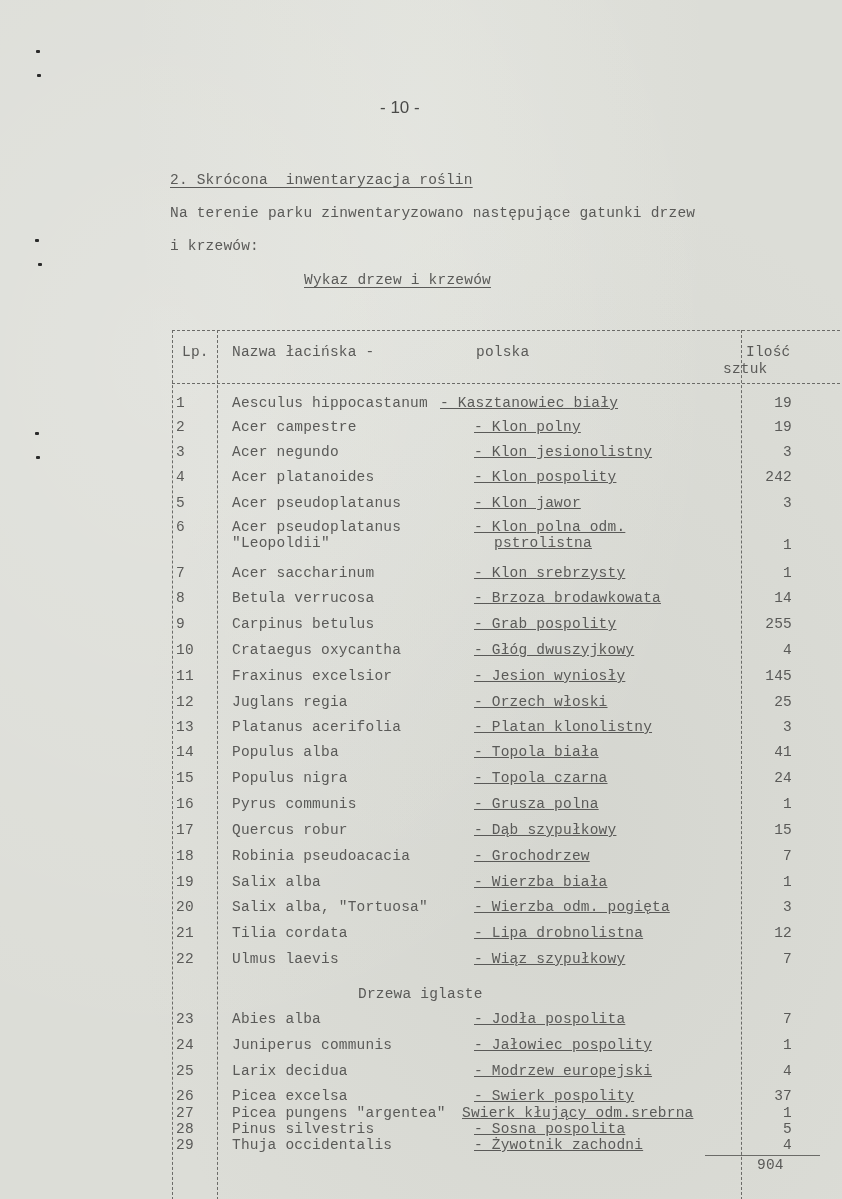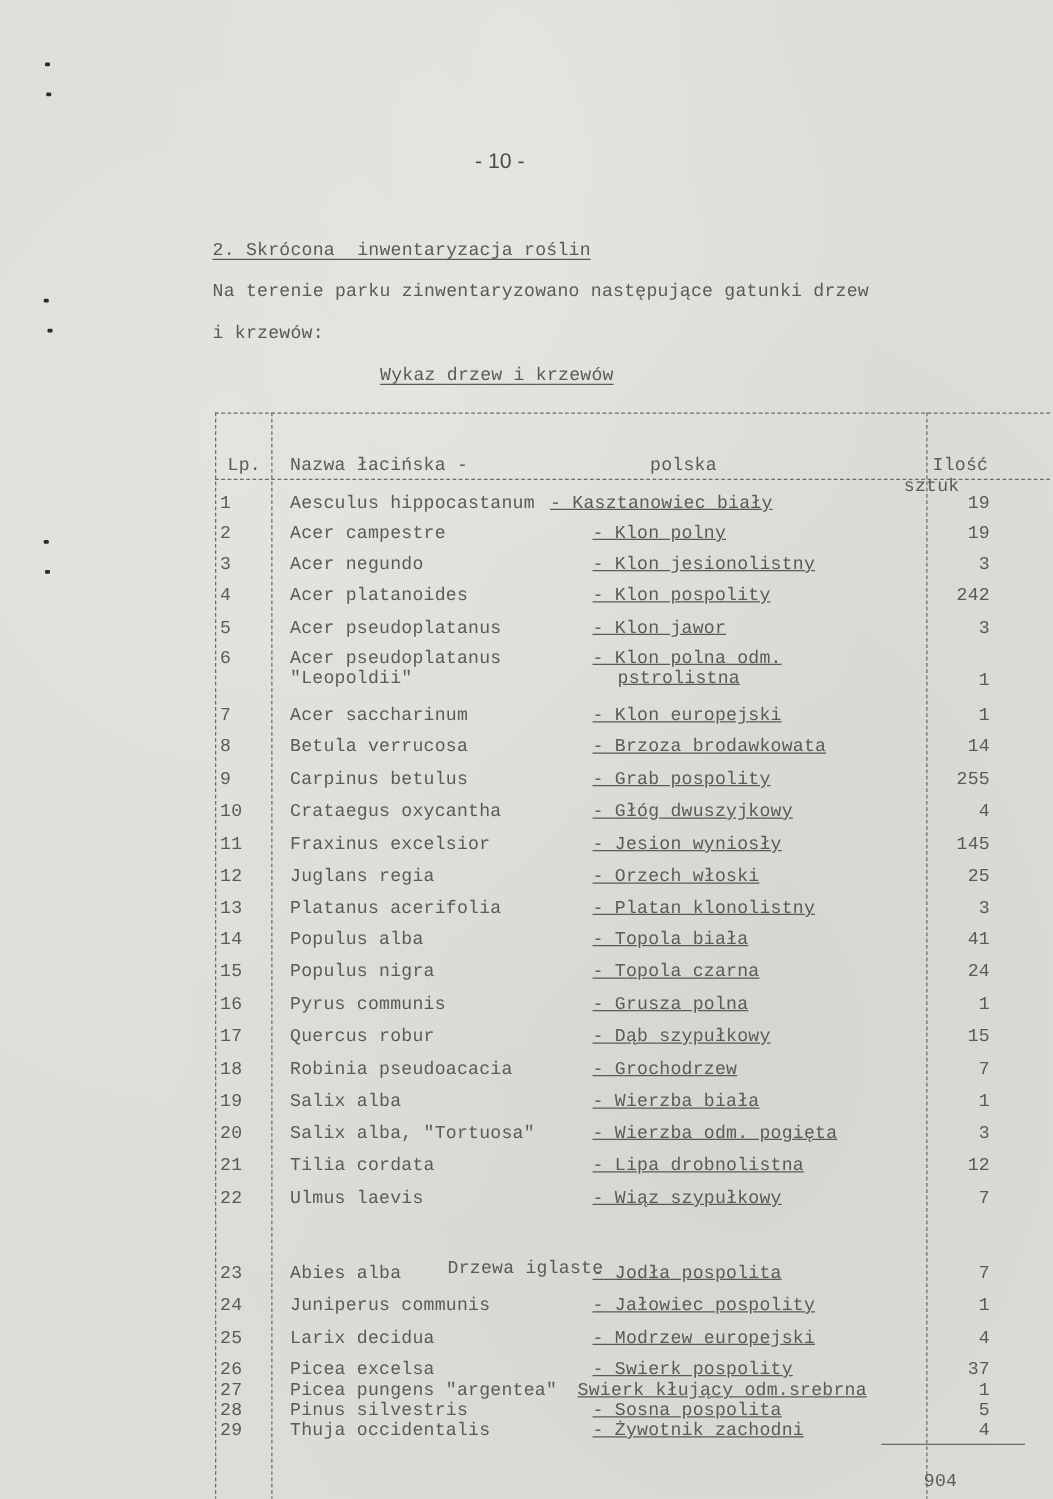--- a/index.html
+++ b/index.html
@@ -7,21 +7,21 @@
     width: 842px; height: 1199px; position: relative; overflow: hidden;
     background: #dcddd7;
     background-image:
       radial-gradient(ellipse at 20% 30%, rgba(255,255,255,0.18), transparent 60%),
       radial-gradient(ellipse at 70% 70%, rgba(180,182,175,0.18), transparent 55%),
       radial-gradient(ellipse at 50% 10%, rgba(240,242,236,0.25), transparent 50%);
     font-family: "Liberation Mono", "DejaVu Sans Mono", monospace;
     color: #5a5a58;
   }
   .mono { font-family: "Liberation Mono", "DejaVu Sans Mono", monospace; font-size: 14.5px; letter-spacing: 0.2px; }
-  .abs { position: absolute; white-space: pre; margin-top: 21px; }
+  .abs { position: absolute; white-space: pre; }
   .dot { position: absolute; width: 4px; height: 3px; background: #2b2b2b; border-radius: 1px; }
   .page-num { font-family: "Liberation Sans", sans-serif; font-size: 17px; color: #4a4a48; }
   .ul { text-decoration: underline; text-decoration-thickness: 1px; text-underline-offset: 3px; }
   .dash-h { position: absolute; height: 0; border-top: 1.5px dashed #6b6b68; }
   .vline { position: absolute; width: 0; border-left: 1.5px dashed #6b6b68; }
   .solid-h { position: absolute; height: 0; border-top: 1.5px solid #6b6b68; }
   .row { position: absolute; left: 0; width: 842px; height: 20px; }
   .c-lp { position: absolute; left: 176px; }
   .c-lat { position: absolute; left: 232px; }
   .c-pl { position: absolute; left: 474px; text-decoration: underline; }
@@ -46,21 +46,21 @@
 <div>
   <div class="dash-h" style="left:172px;top:330px;width:668px"></div>
   <div class="dash-h" style="left:172px;top:383px;width:668px"></div>
 
   <div class="vline" style="left:172px;top:330px;height:870px"></div>
   <div class="vline" style="left:217px;top:330px;height:870px"></div>
   <div class="vline" style="left:741px;top:330px;height:870px"></div>
 
   <div class="abs mono" style="left:182px;top:344px">Lp.</div>
   <div class="abs mono" style="left:232px;top:344px">Nazwa łacińska -</div>
-  <div class="abs mono" style="left:520px;top:344px">polska</div>
+  <div class="abs mono" style="left:476px;top:344px">polska</div>
   <div class="abs mono" style="left:746px;top:344px">Ilość</div>
   <div class="abs mono" style="left:723px;top:361px">sztuk</div>
 
   <div class="row" style="top:395px">
     <span class="c-lp mono">1</span>
     <span class="c-lat mono">Aesculus hippocastanum</span>
     <span class="c-pl mono" style="left:440px">- Kasztanowiec biały</span>
     <span class="c-qty mono">19</span>
   </div>
   <div class="row" style="top:419px">
@@ -91,21 +91,21 @@
     <span class="c-lp mono">6</span>
     <span class="c-lat mono">Acer pseudoplatanus</span>
     <span class="c-lat mono" style="top:16px">"Leopoldii"</span>
     <span class="c-pl mono">- Klon polna odm.</span>
     <span class="c-pl mono" style="left:494px;top:16px">pstrolistna</span>
     <span class="c-qty mono" style="top:18px">1</span>
   </div>
   <div class="row" style="top:565px">
     <span class="c-lp mono">7</span>
     <span class="c-lat mono">Acer saccharinum</span>
-    <span class="c-pl mono">- Klon europejski</span>
+    <span class="c-pl mono">- Klon srebrzysty</span>
     <span class="c-qty mono">1</span>
   </div>
   <div class="row" style="top:590px">
     <span class="c-lp mono">8</span>
     <span class="c-lat mono">Betula verrucosa</span>
     <span class="c-pl mono">- Brzoza brodawkowata</span>
     <span class="c-qty mono">14</span>
   </div>
   <div class="row" style="top:616px">
     <span class="c-lp mono">9</span>
@@ -231,14 +231,14 @@
     <span class="c-qty mono">5</span>
   </div>
   <div class="row" style="top:1137px">
     <span class="c-lp mono">29</span>
     <span class="c-lat mono">Thuja occidentalis</span>
     <span class="c-pl mono">- Żywotnik zachodni</span>
     <span class="c-qty mono">4</span>
   </div>
 
   <div class="solid-h" style="left:705px;top:1155px;width:115px"></div>
-  <div class="abs mono" style="left:739px;top:1157px">904</div>
+  <div class="abs mono" style="left:757px;top:1157px">904</div>
 </div>
 
 </body></html>

